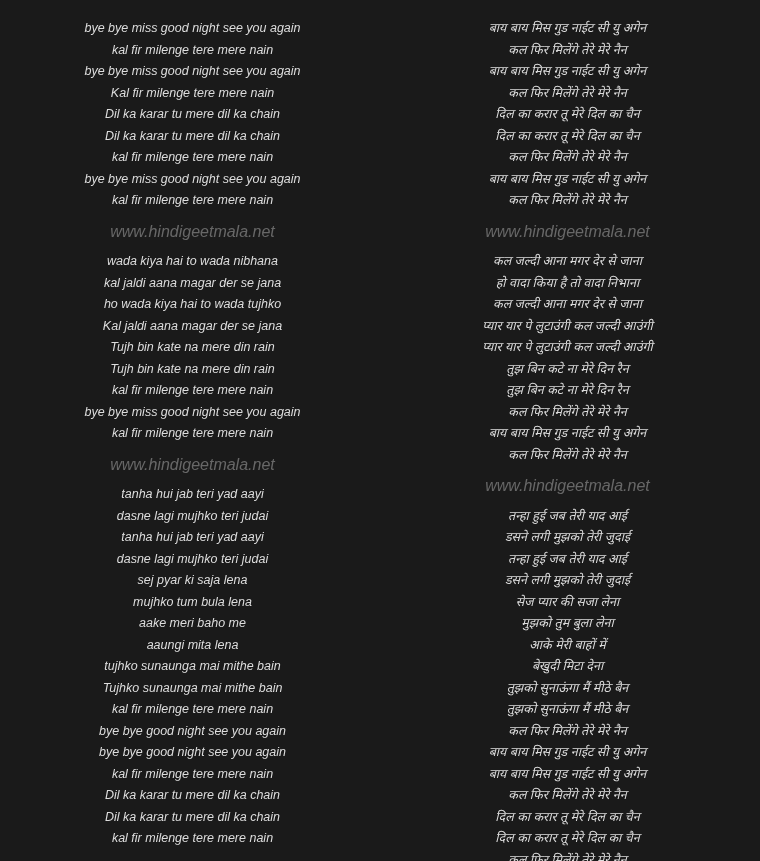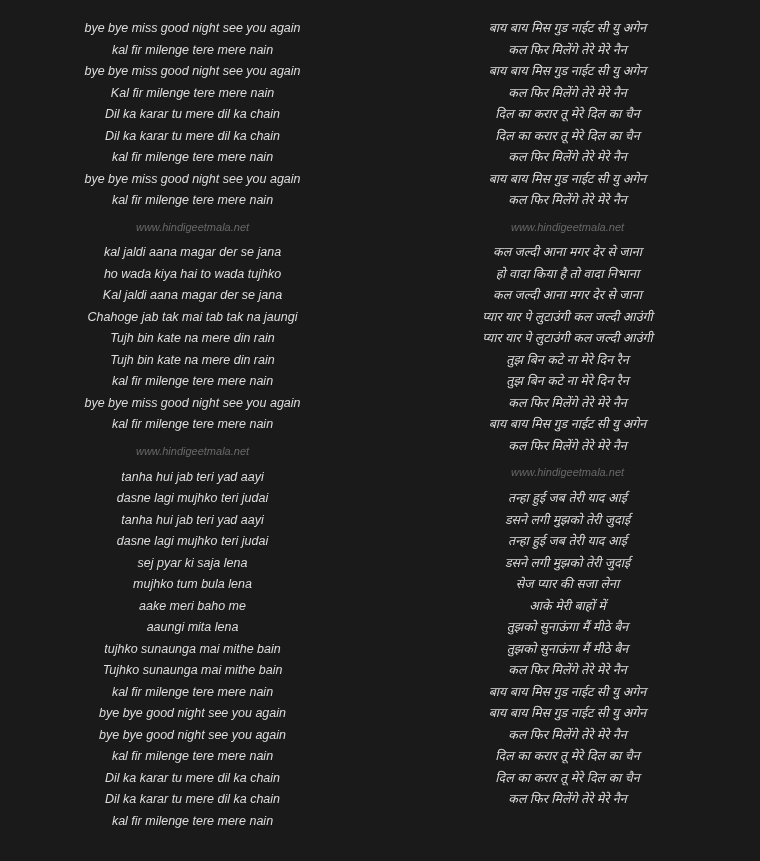--- a/index.html
+++ b/index.html
@@ -25,21 +25,21 @@
       text-align: center;
     }
     .line {
       font-size: 12.5px;
       line-height: 1.72;
       color: #ddd;
       font-style: italic;
     }
     .watermark {
       color: #888;
-      font-size: 11px;
+      font-size: 16px;
       font-style: italic;
       margin: 2px 0;
       opacity: 0.7;
     }
   </style>
 </head>
 <body>
 
 <div class="lyrics-container">
   <div class="col-left" id="left-col">
@@ -48,24 +48,24 @@
       <div class="line">bye bye miss good night see you again</div>
       <div class="line">Kal fir milenge tere mere nain</div>
       <div class="line">Dil ka karar tu mere dil ka chain</div>
       <div class="line">Dil ka karar tu mere dil ka chain</div>
       <div class="line">kal fir milenge tere mere nain</div>
       <div class="line">bye bye miss good night see you again</div>
       <div class="line">kal fir milenge tere mere nain</div>
       <div style="height: 4px;"></div>
       <div class="watermark line">www.hindigeetmala.net</div>
       <div style="height: 4px;"></div>
+      <div class="line">wada kiya hai to wada nibhana</div>
       <div class="line">kal jaldi aana magar der se jana</div>
       <div class="line">ho wada kiya hai to wada tujhko</div>
       <div class="line">Kal jaldi aana magar der se jana</div>
-      <div class="line">Chahoge jab tak mai tab tak na jaungi</div>
       <div class="line">Tujh bin kate na mere din rain</div>
       <div class="line">Tujh bin kate na mere din rain</div>
       <div class="line">kal fir milenge tere mere nain</div>
       <div class="line">bye bye miss good night see you again</div>
       <div class="line">kal fir milenge tere mere nain</div>
       <div style="height: 4px;"></div>
       <div class="watermark line">www.hindigeetmala.net</div>
       <div style="height: 4px;"></div>
       <div class="line">tanha hui jab teri yad aayi</div>
       <div class="line">dasne lagi mujhko teri judai</div>
@@ -109,21 +109,23 @@
       <div class="line">बाय बाय मिस गुड नाईट सी यु अगेन</div>
       <div class="line">कल फिर मिलेंगे तेरे मेरे नैन</div>
       <div style="height: 4px;"></div>
       <div class="watermark line">www.hindigeetmala.net</div>
       <div style="height: 4px;"></div>
       <div class="line">तन्हा हुई जब तेरी याद आई</div>
       <div class="line">डसने लगी मुझको तेरी जुदाई</div>
       <div class="line">तन्हा हुई जब तेरी याद आई</div>
       <div class="line">डसने लगी मुझको तेरी जुदाई</div>
       <div class="line">सेज प्यार की सजा लेना</div>
+      <div class="line">मुझको तुम बुला लेना</div>
       <div class="line">आके मेरी बाहों में</div>
+      <div class="line">बेखुदी मिटा देना</div>
       <div class="line">तुझको सुनाऊंगा मैं मीठे बैन</div>
       <div class="line">तुझको सुनाऊंगा मैं मीठे बैन</div>
       <div class="line">कल फिर मिलेंगे तेरे मेरे नैन</div>
       <div class="line">बाय बाय मिस गुड नाईट सी यु अगेन</div>
       <div class="line">बाय बाय मिस गुड नाईट सी यु अगेन</div>
       <div class="line">कल फिर मिलेंगे तेरे मेरे नैन</div>
       <div class="line">दिल का करार तू मेरे दिल का चैन</div>
       <div class="line">दिल का करार तू मेरे दिल का चैन</div>
       <div class="line">कल फिर मिलेंगे तेरे मेरे नैन</div>
     </div>

